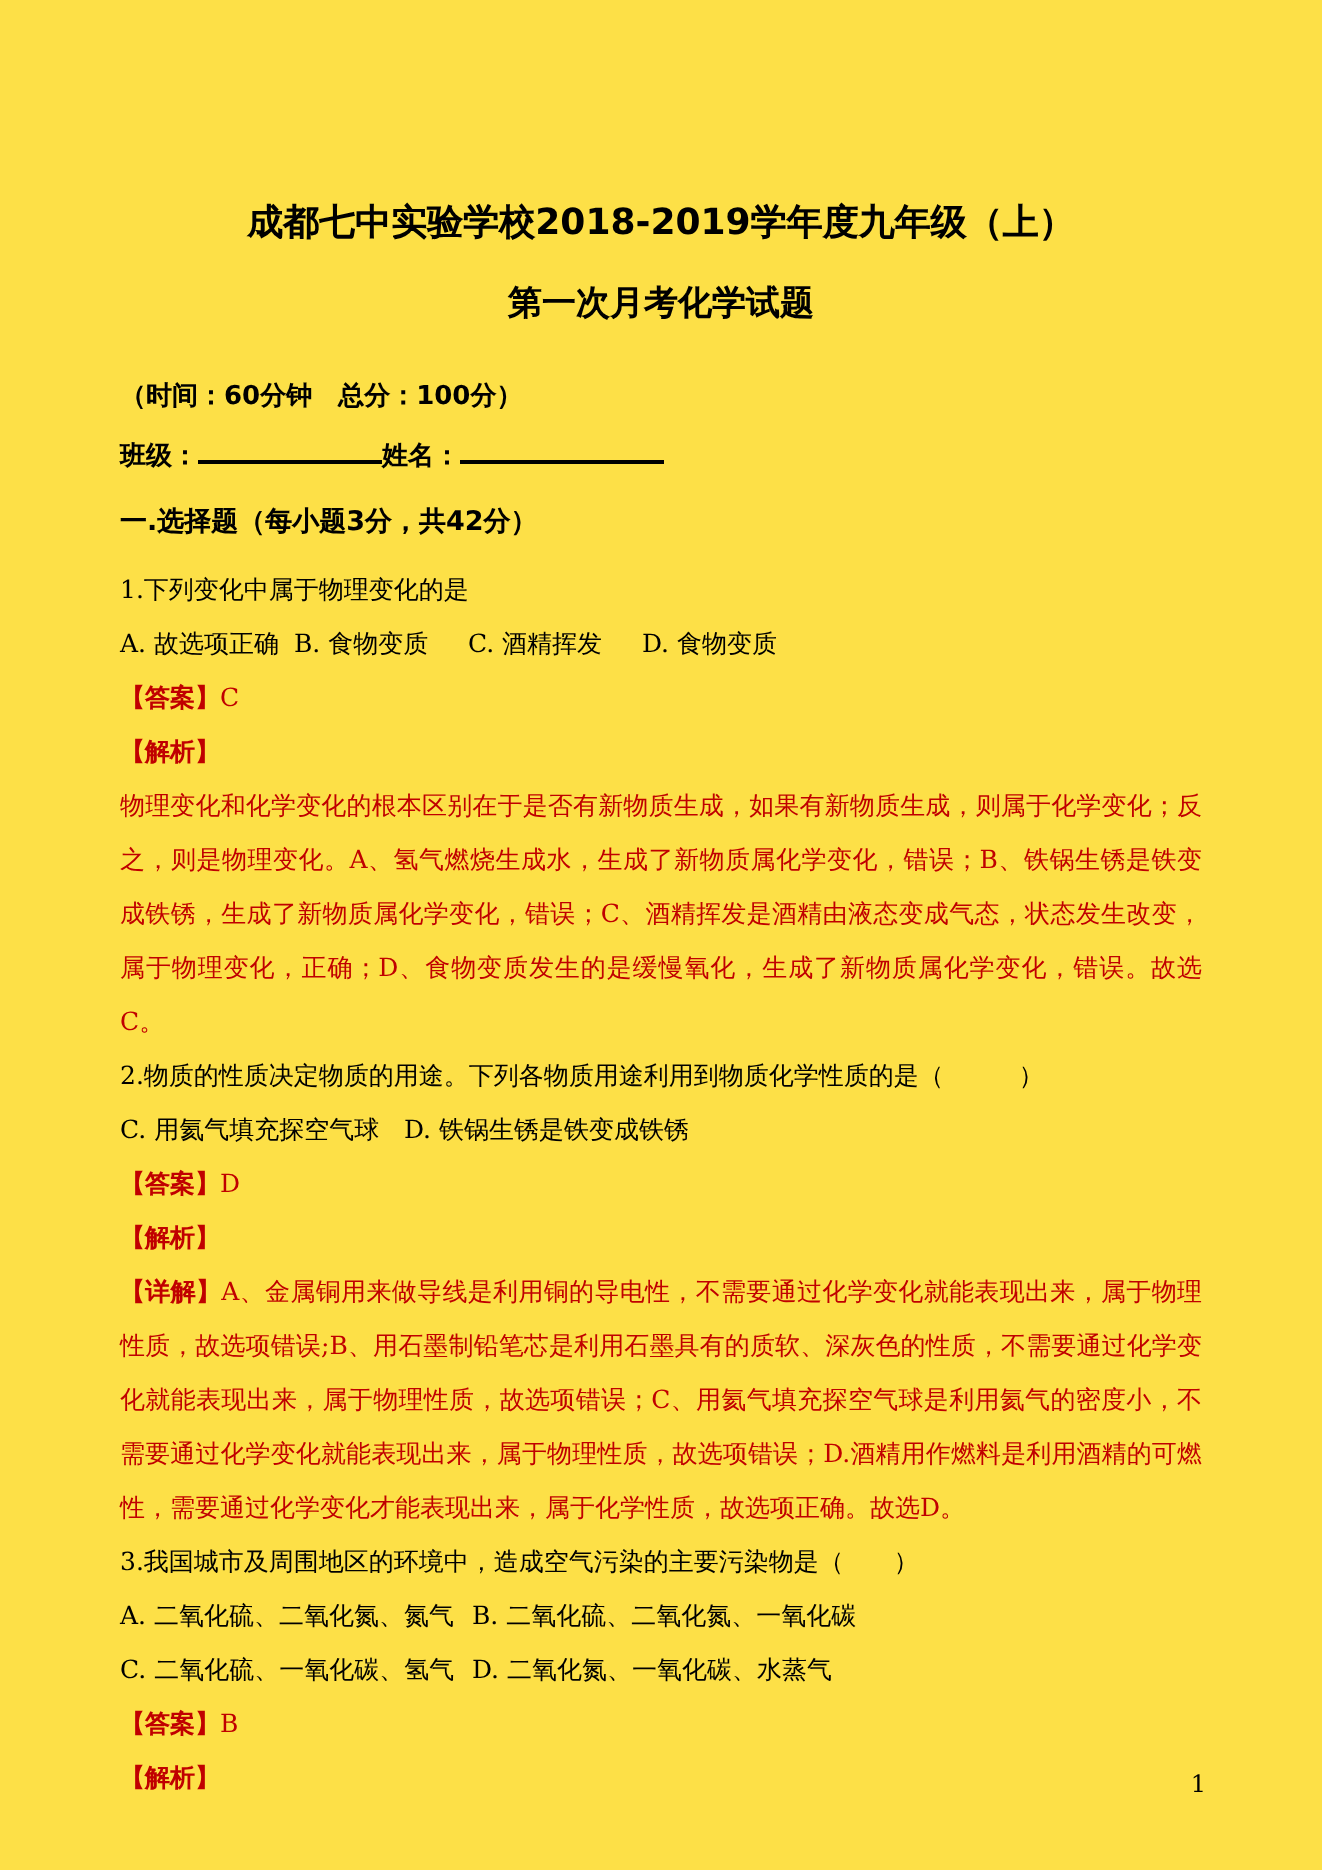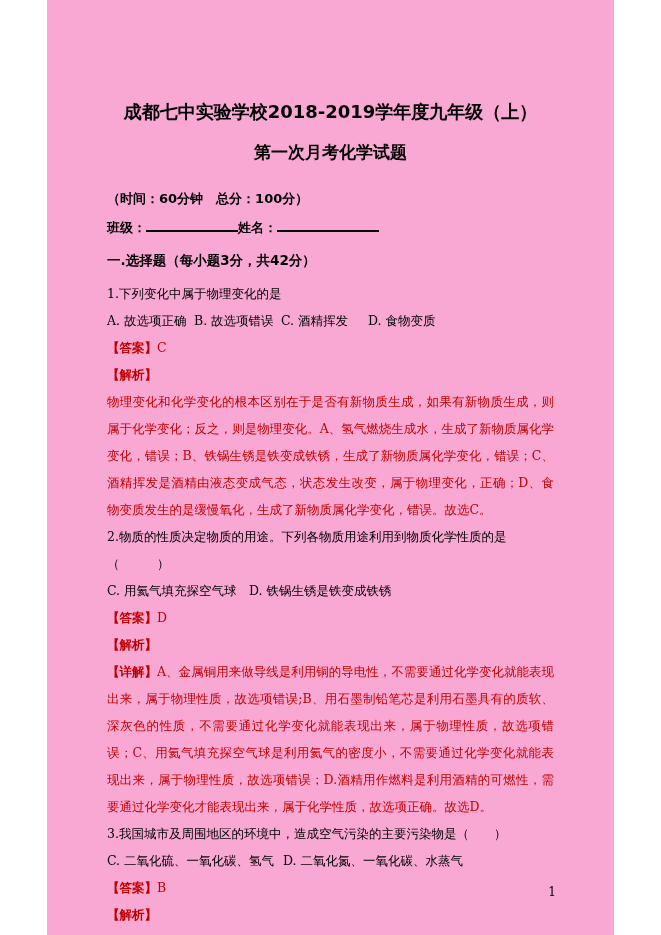--- a/index.html
+++ b/index.html
@@ -1,22 +1,22 @@
 <!DOCTYPE html>
 <html><head>
 <meta charset="utf-8">
 <style>
   * { box-sizing: border-box; margin: 0; padding: 0; }
   html, body { background: #ffffff; }
   .page {
     position: relative;
-    width: 567px;
+    width: 661px;
     height: 935px;
     margin: 0 auto;
-    background: #f9a8d4;
+    background: #fde047;
     overflow: hidden;
     font-family: "DejaVu Serif", "Liberation Serif", serif;
     color: #000000;
   }
   .content { padding: 100px 60px 0 60px; }
 
   .title {
     font-family: "DejaVu Sans", "Liberation Sans", sans-serif;
     font-weight: bold;
     font-size: 18px;
@@ -94,21 +94,21 @@
     <div class="classline"><span>班级：</span><span class="blank b1"></span><span>姓名：</span><span class="blank b2"></span></div>
 
     <div class="section">一.选择题（每小题3分，共42分）</div>
 
     <div class="qbody">
 
       <div class="q1">
         <div class="line">1.下列变化中属于物理变化的是</div>
         <div class="line">
           <span class="opt">A. 故选项正确</span>
-          <span class="opt">B. 故选项错误</span>
+          <span class="opt">B. 食物变质</span>
           <span class="opt">C. 酒精挥发</span>
           <span class="opt">D. 食物变质</span>
         </div>
         <div class="line"><span class="rlabel">【答案】</span><span class="red">C</span></div>
         <div class="line"><span class="rlabel">【解析】</span></div>
         <div class="para"><span class="rlabel"></span><span>物理变化和化学变化的根本区别在于是否有新物质生成，如果有新物质生成，则属于化学变化；反之，则是物理变化。A、氢气燃烧生成水，生成了新物质属化学变化，错误；B、铁锅生锈是铁变成铁锈，生成了新物质属化学变化，错误；C、酒精挥发是酒精由液态变成气态，状态发生改变，属于物理变化，正确；D、食物变质发生的是缓慢氧化，生成了新物质属化学变化，错误。故选C。</span></div>
       </div>
 
       <div class="q2">
         <div class="line">2.物质的性质决定物质的用途。下列各物质用途利用到物质化学性质的是（　　　）</div>
@@ -117,20 +117,24 @@
           <span class="opt">D. 铁锅生锈是铁变成铁锈</span>
         </div>
         <div class="line"><span class="rlabel">【答案】</span><span class="red">D</span></div>
         <div class="line"><span class="rlabel">【解析】</span></div>
         <div class="para"><span class="rlabel">【详解】</span><span>A、金属铜用来做导线是利用铜的导电性，不需要通过化学变化就能表现出来，属于物理性质，故选项错误;B、用石墨制铅笔芯是利用石墨具有的质软、深灰色的性质，不需要通过化学变化就能表现出来，属于物理性质，故选项错误；C、用氦气填充探空气球是利用氦气的密度小，不需要通过化学变化就能表现出来，属于物理性质，故选项错误；D.酒精用作燃料是利用酒精的可燃性，需要通过化学变化才能表现出来，属于化学性质，故选项正确。故选D。</span></div>
       </div>
 
       <div class="q3">
         <div class="line">3.我国城市及周围地区的环境中，造成空气污染的主要污染物是（　　）</div>
         <div class="line">
+          <span class="opt">A. 二氧化硫、二氧化氮、氮气</span>
+          <span class="opt">B. 二氧化硫、二氧化氮、一氧化碳</span>
+        </div>
+        <div class="line">
           <span class="opt">C. 二氧化硫、一氧化碳、氢气</span>
           <span class="opt">D. 二氧化氮、一氧化碳、水蒸气</span>
         </div>
         <div class="line"><span class="rlabel">【答案】</span><span class="red">B</span></div>
         <div class="line"><span class="rlabel">【解析】</span></div>
       </div>
 
     </div>
   </div>
 

